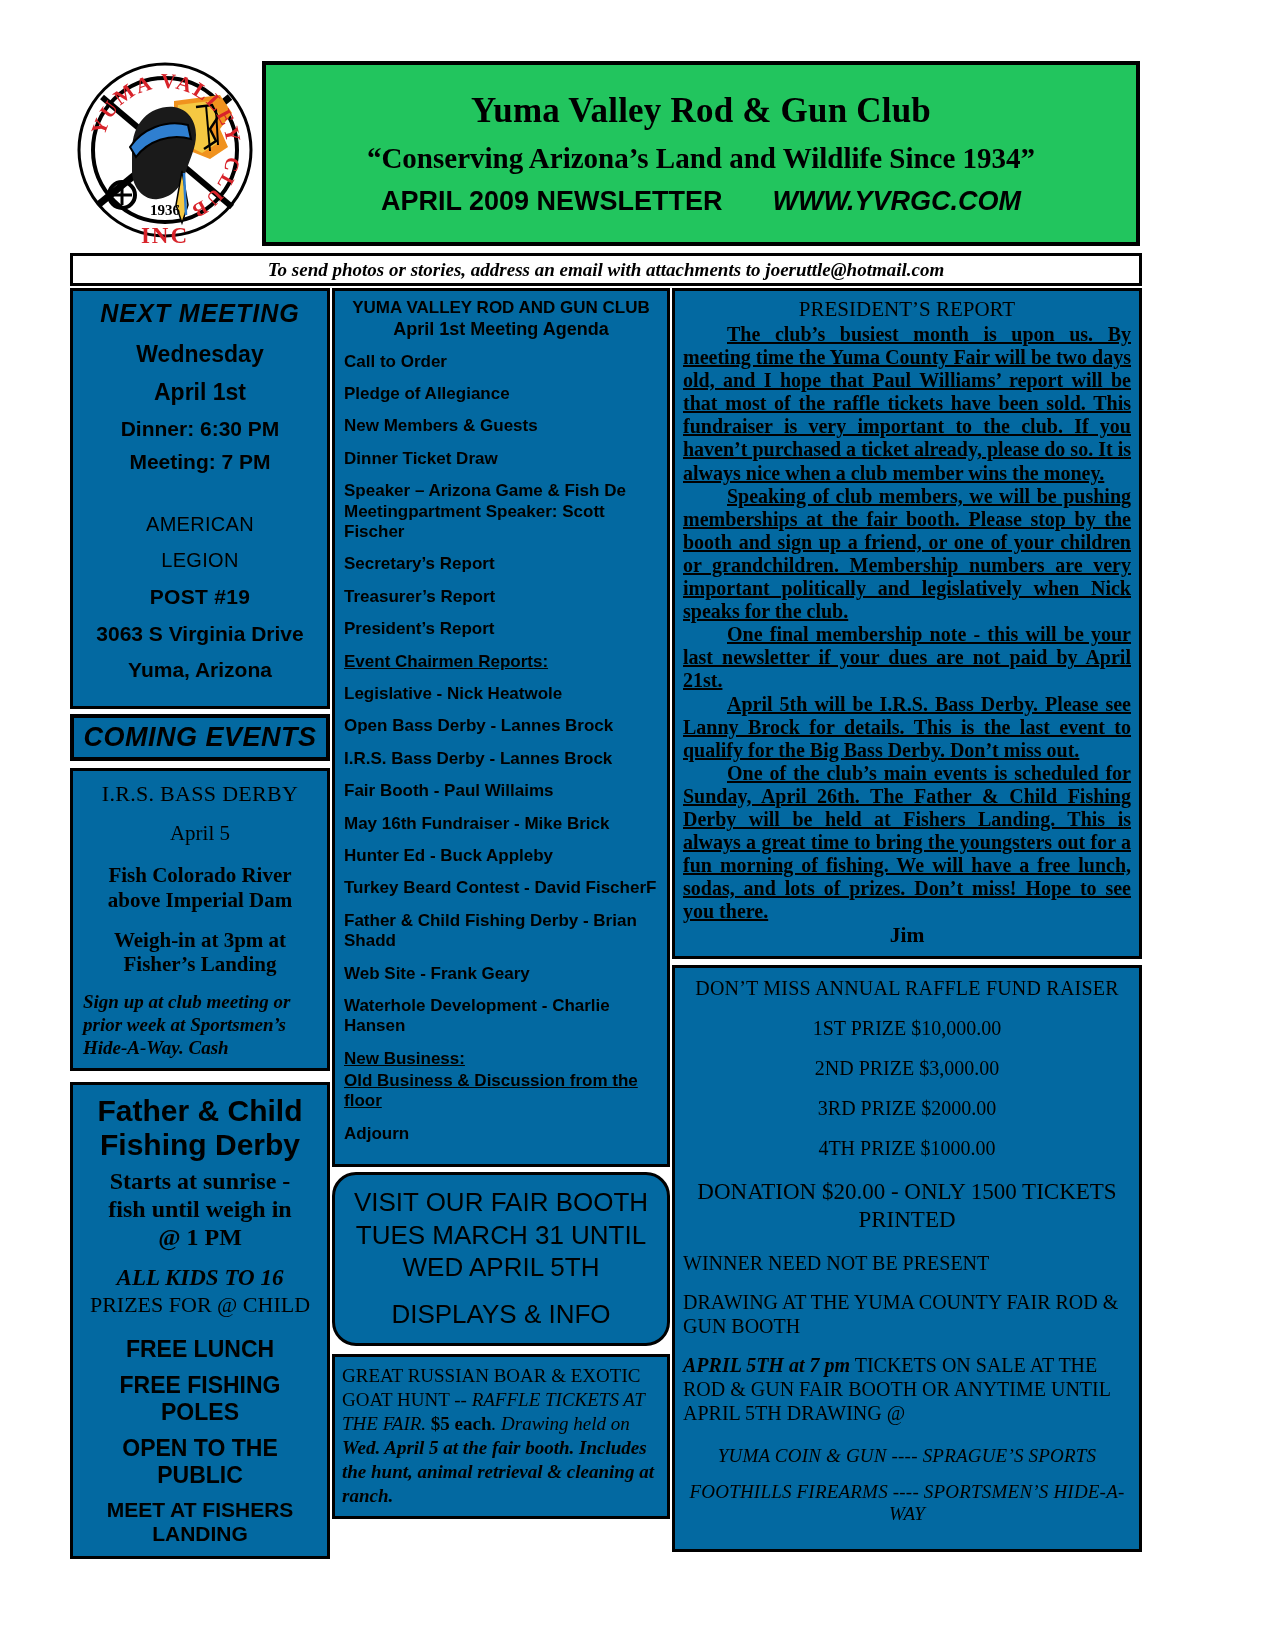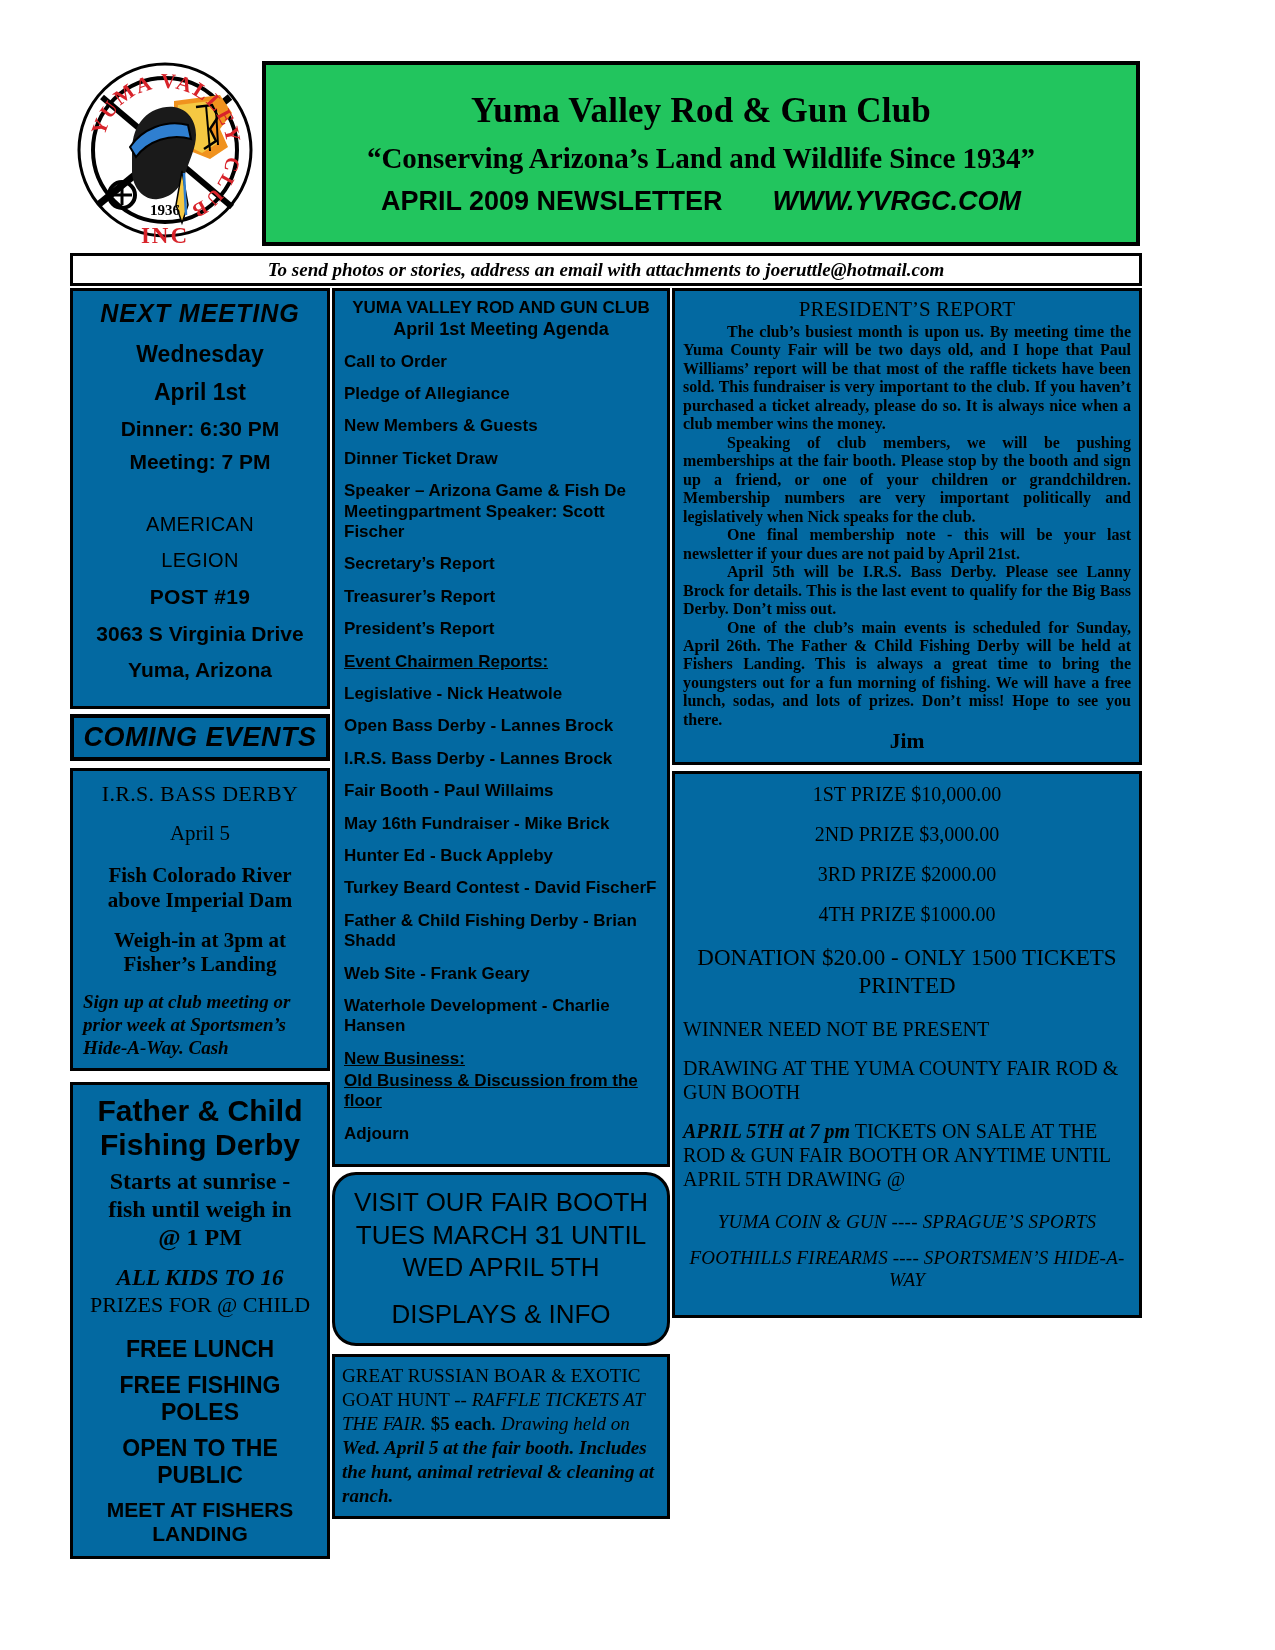--- a/index.html
+++ b/index.html
@@ -290,24 +290,25 @@
   .pres-box { padding: 6px 8px 8px 8px; }
   .pres-head {
     font-family: "Liberation Serif", serif;
     font-size: 21px;
     text-align: center;
     margin-bottom: 1px;
   }
   .pres-body {
     font-family: "Liberation Serif", serif;
     font-weight: bold;
-    font-size: 16px;
+    font-size: 20px;
     line-height: 1.155;
     text-align: justify;
     text-align-last: left;
+    text-decoration: underline;
   }
   .pres-body p { margin: 0; text-indent: 44px; }
   .pres-sign {
     font-family: "Liberation Serif", serif;
     font-weight: bold;
     font-size: 21.5px;
     text-align: center;
     margin-top: 0px;
   }
 
@@ -524,20 +525,21 @@
         <p>The club’s busiest month is upon us.  By meeting time the Yuma County Fair will be two days old, and I hope that Paul Williams’ report will be that most of the raffle tickets have been sold.  This fundraiser is very important to the club.  If you haven’t purchased a ticket already, please do so.  It is always nice when a club member wins the money.</p>
         <p>Speaking of club members, we will be pushing memberships at the fair booth.  Please stop by the booth and sign up a friend, or one of your children or grandchildren.  Membership numbers are very important politically and legislatively when Nick speaks for the club.</p>
         <p>One final membership note - this will be your last newsletter if your dues are not paid by April 21st.</p>
         <p>April 5th will be I.R.S. Bass Derby.  Please see Lanny Brock for details.  This is the last event to qualify for the Big Bass Derby.  Don’t miss out.</p>
         <p>One of the club’s main events is scheduled for Sunday, April 26th.  The Father &amp; Child Fishing Derby will be held at Fishers Landing.  This is always a great time to  bring the youngsters out for a fun morning of fishing. We will have a free lunch,  sodas, and lots of prizes.  Don’t miss!  Hope to see you there.</p>
       </div>
       <div class="pres-sign">Jim</div>
     </div>
 
     <div class="box raffle-box">
+      <div class="raffle-head">DON’T MISS ANNUAL RAFFLE FUND RAISER</div>
       <div class="raffle-prize">1ST PRIZE $10,000.00</div>
       <div class="raffle-prize">2ND PRIZE $3,000.00</div>
       <div class="raffle-prize">3RD PRIZE $2000.00</div>
       <div class="raffle-prize">4TH PRIZE $1000.00</div>
       <div class="raffle-donation">
         <div>DONATION $20.00 - ONLY 1500 TICKETS</div>
         <div>PRINTED</div>
       </div>
       <div class="raffle-note">WINNER NEED NOT BE PRESENT</div>
       <div class="raffle-note">DRAWING AT THE YUMA COUNTY FAIR ROD &amp; GUN BOOTH</div>

